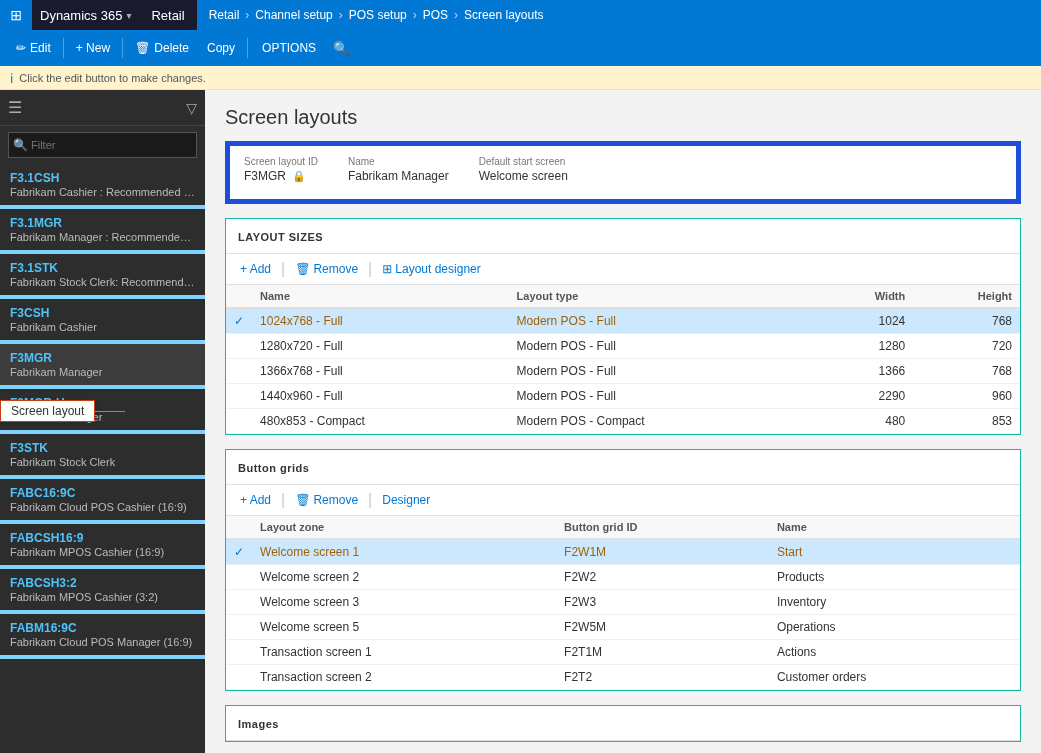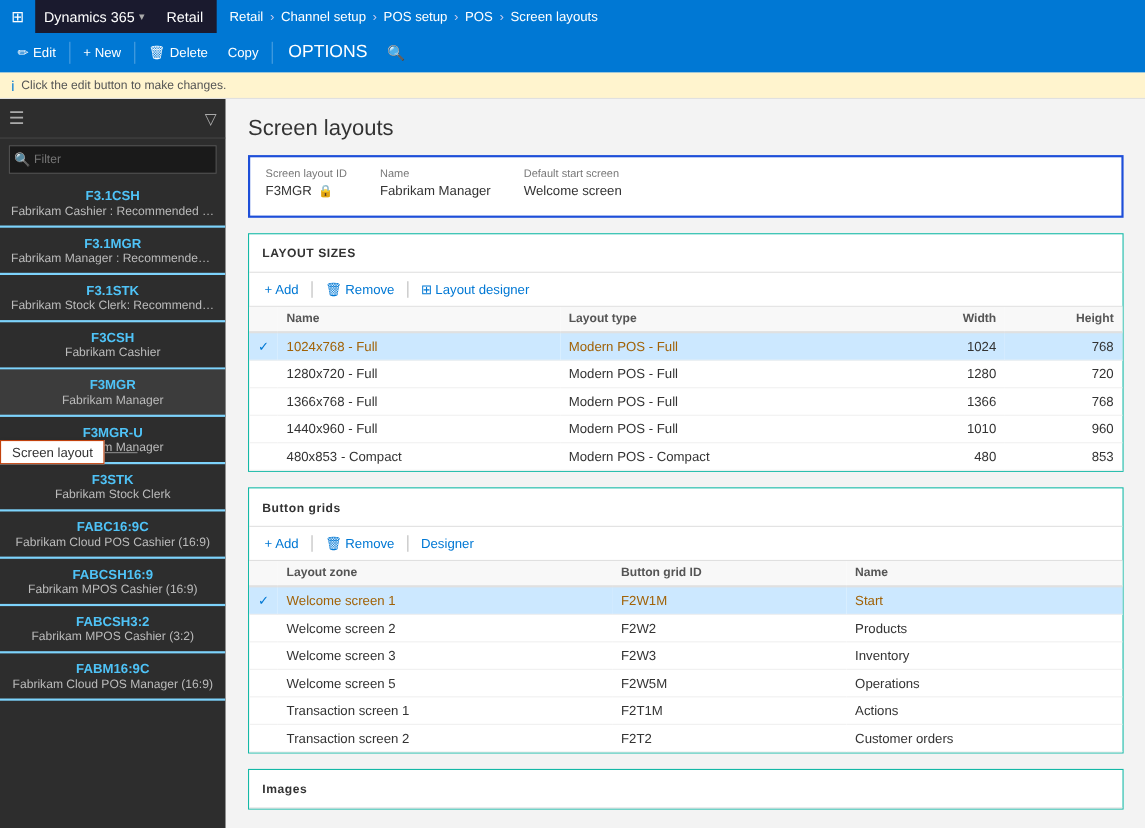--- a/index.html
+++ b/index.html
@@ -41,21 +41,21 @@
       flex-shrink: 0;
     }
     .toolbar-btn {
       display: flex; align-items: center; gap: 4px;
       color: white; font-size: 12px; padding: 4px 8px;
       cursor: pointer; border: none; background: transparent;
       height: 28px;
     }
     .toolbar-divider { width: 1px; height: 20px; background: rgba(255,255,255,0.3); margin: 0 2px; }
     .toolbar-options {
-      color: white; font-size: 16px; padding: 4px 10px; cursor: pointer;
+      color: white; font-size: 12px; padding: 4px 10px; cursor: pointer;
       background: transparent; border: none; height: 28px;
     }
     .toolbar-search-btn {
       width: 28px; height: 28px; display: flex; align-items: center; justify-content: center;
       color: white; cursor: pointer; background: transparent; border: none;
     }
 
     
     .info-bar {
       height: 24px; background: #fff4ce; display: flex; align-items: center;
@@ -90,39 +90,39 @@
     .sidebar-search-icon {
       position: absolute; left: 5px; top: 50%; transform: translateY(-50%);
       color: #888; font-size: 12px;
     }
     .sidebar-items { overflow-y: auto; flex: 1; }
     .sidebar-items::-webkit-scrollbar { width: 4px; }
     .sidebar-items::-webkit-scrollbar-track { background: #2d2d2d; }
     .sidebar-items::-webkit-scrollbar-thumb { background: #555; }
 
     .sidebar-item {
-      padding: 7px 10px; cursor: pointer; border-bottom: 2px solid #7dd3fc; text-align: center;
+      padding: 7px 10px; cursor: pointer; border-bottom: 4px solid #7dd3fc;
     }
     .sidebar-item.active { background: #3c3c3c; }
     .sidebar-item-code { color: #4fc3f7; font-size: 12px; font-weight: 600; }
     .sidebar-item-name { color: #bbb; font-size: 11px; margin-top: 1px; white-space: nowrap; overflow: hidden; text-overflow: ellipsis; }
 
     
     .content-area {
       flex: 1; overflow-y: auto; padding: 16px 20px; background: #f3f3f3;
     }
     .content-area::-webkit-scrollbar { width: 6px; }
     .content-area::-webkit-scrollbar-track { background: #e0e0e0; }
     .content-area::-webkit-scrollbar-thumb { background: #bbb; }
 
     .section-title { font-size: 20px; color: #333; margin-bottom: 12px; font-weight: 300; }
 
     
     .record-header {
-      background: white; border: 2px solid #1d4ed8; padding: 10px 14px;
+      background: white; border: 5px solid #1d4ed8; padding: 10px 14px;
       margin-bottom: 14px;
     }
     .record-header-fields {
       display: flex; gap: 30px; align-items: flex-end; margin-bottom: 6px;
     }
     .field-label { font-size: 10px; color: #777; margin-bottom: 2px; }
     .field-value { font-size: 12px; color: #333; }
     .field-id { display: flex; align-items: center; gap: 6px; }
     .lock-icon { color: #777; font-size: 11px; }
 
@@ -348,21 +348,21 @@
     <td class="check-col"></td>
     <td class="">1366x768 - Full</td>
     <td class="">Modern POS - Full</td>
     <td class="right">1366</td>
     <td class="right">768</td>
   </tr>
             <tr>
     <td class="check-col"></td>
     <td class="">1440x960 - Full</td>
     <td class="">Modern POS - Full</td>
-    <td class="right">1010</td>
+    <td class="right">2290</td>
     <td class="right">960</td>
   </tr>
             <tr>
     <td class="check-col"></td>
     <td class="">480x853 - Compact</td>
     <td class="">Modern POS - Compact</td>
     <td class="right">480</td>
     <td class="right">853</td>
   </tr>
           </tbody>

